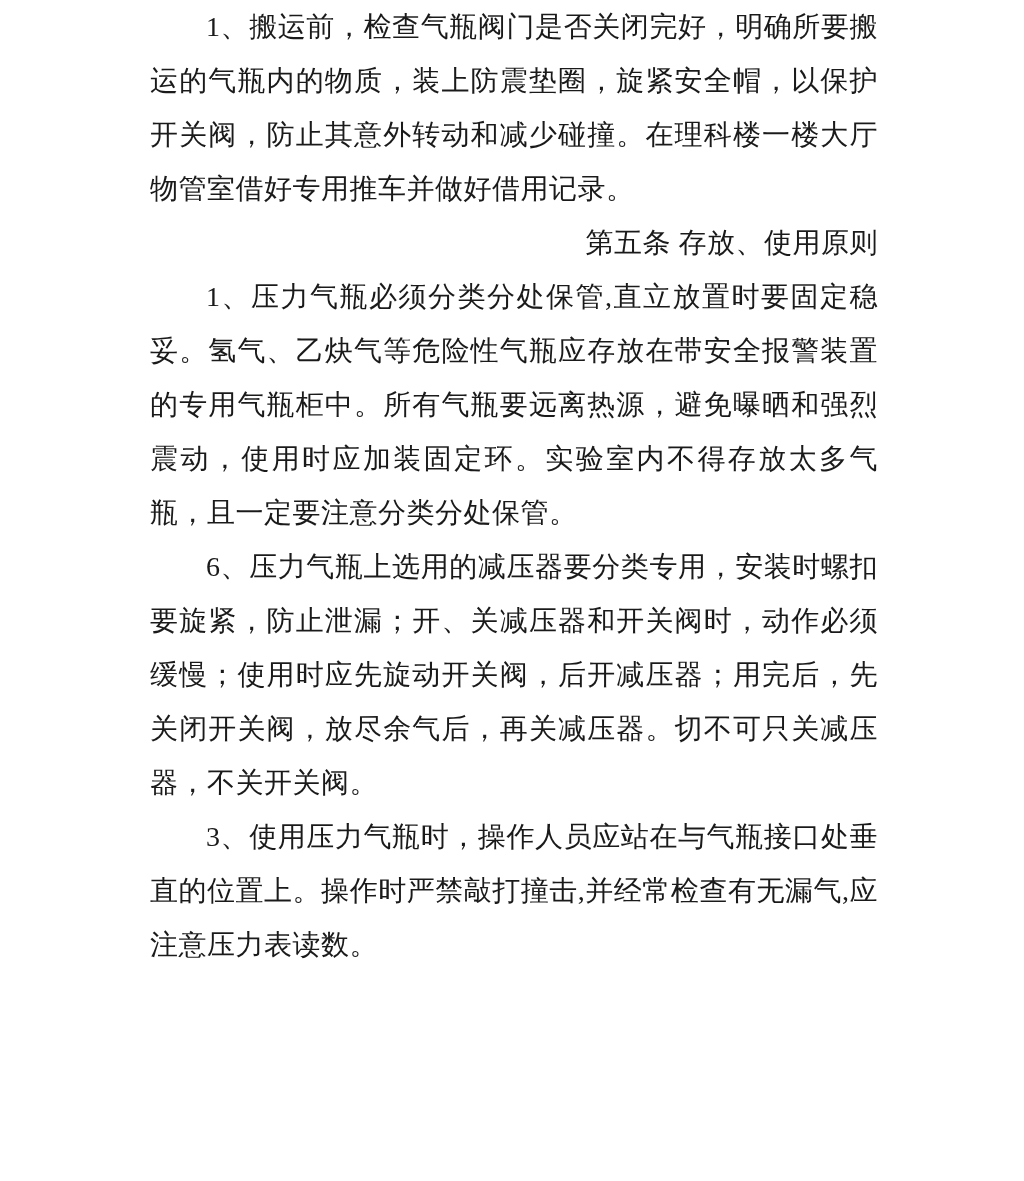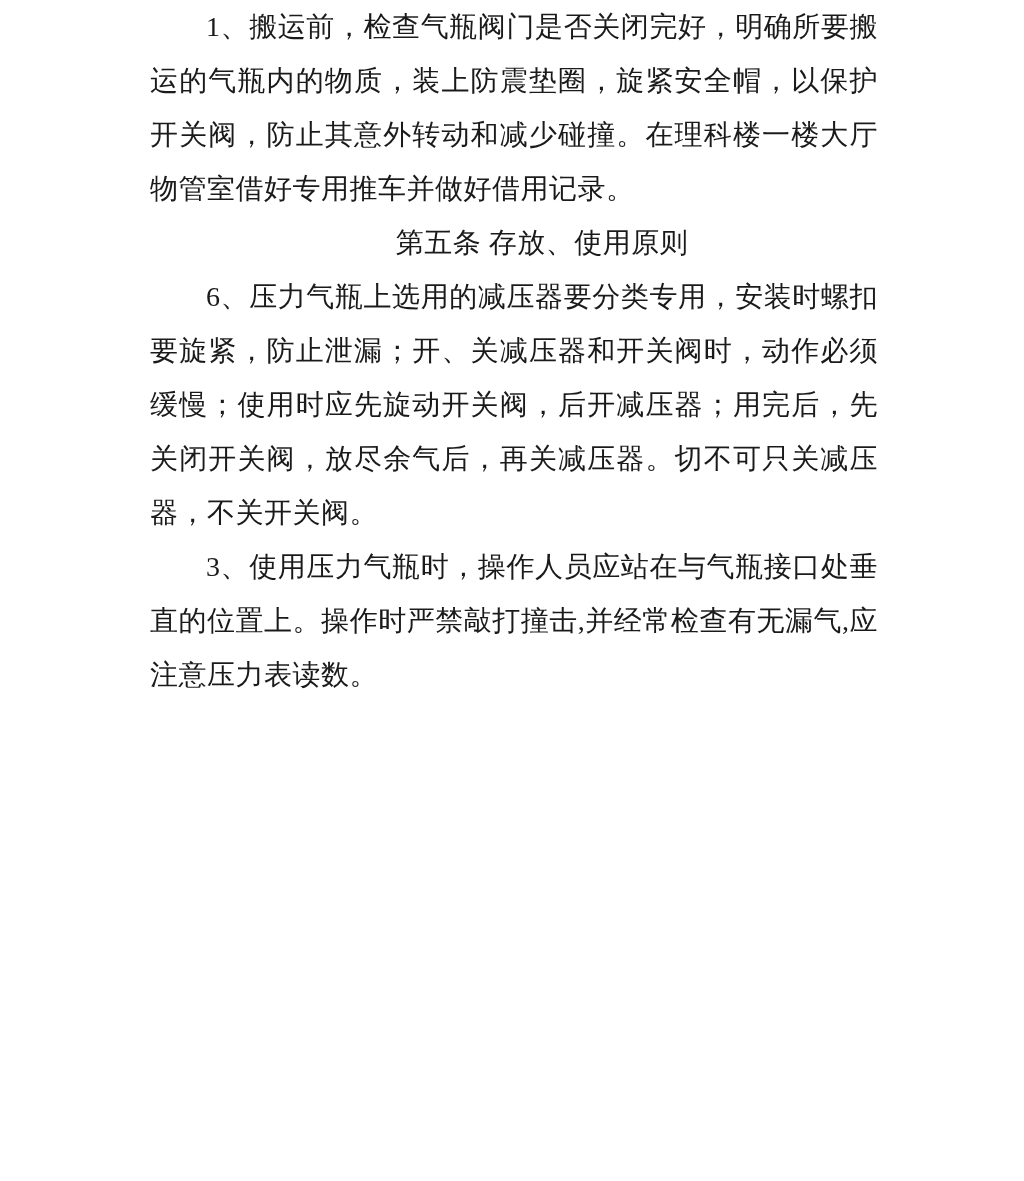--- a/index.html
+++ b/index.html
@@ -26,27 +26,28 @@
     margin: 0;
     text-indent: 2em;
     text-align: justify;
     text-justify: inter-character;
     letter-spacing: 0.5px;
     word-break: break-all;
   }
   .heading {
     margin: 0;
     text-indent: 2em;
-    text-align: center;
+    text-align: right;
     letter-spacing: 0.5px;
   }
 </style>
 </head>
 <body>
 
 <div class="page" style="background: rgb(255, 255, 255);">
   <div class="doc-body" id="doc-body" style="color: rgb(26, 26, 26);">
       <p class="para">1、搬运前，检查气瓶阀门是否关闭完好，明确所要搬运的气瓶内的物质，装上防震垫圈，旋紧安全帽，以保护开关阀，防止其意外转动和减少碰撞。在理科楼一楼大厅物管室借好专用推车并做好借用记录。</p>
       <p class="heading">第五条 存放、使用原则</p>
+      <p class="para">1、压力气瓶必须分类分处保管,直立放置时要固定稳妥。氢气、乙炔气等危险性气瓶应存放在带安全报警装置的专用气瓶柜中。所有气瓶要远离热源，避免曝晒和强烈震动，使用时应加装固定环。实验室内不得存放太多气瓶，且一定要注意分类分处保管。</p>
       <p class="para">6、压力气瓶上选用的减压器要分类专用，安装时螺扣要旋紧，防止泄漏；开、关减压器和开关阀时，动作必须缓慢；使用时应先旋动开关阀，后开减压器；用完后，先关闭开关阀，放尽余气后，再关减压器。切不可只关减压器，不关开关阀。</p>
       <p class="para">3、使用压力气瓶时，操作人员应站在与气瓶接口处垂直的位置上。操作时严禁敲打撞击,并经常检查有无漏气,应注意压力表读数。</p>
     </div>
 </div>
 
 </body></html>

